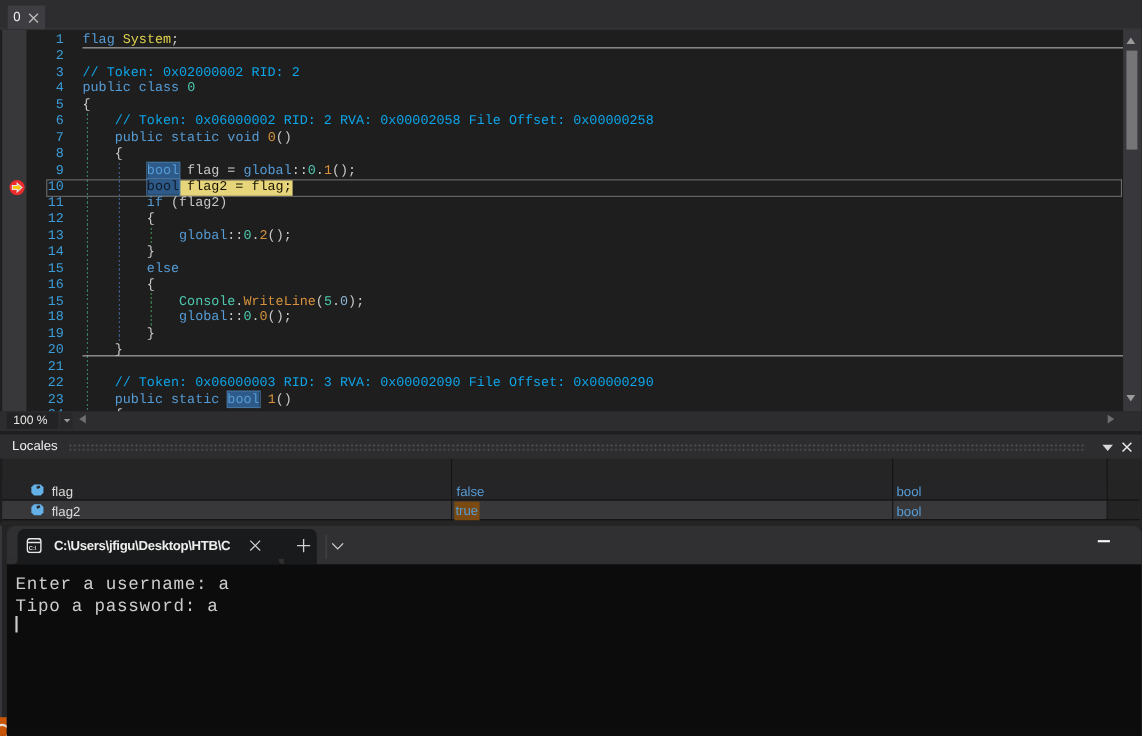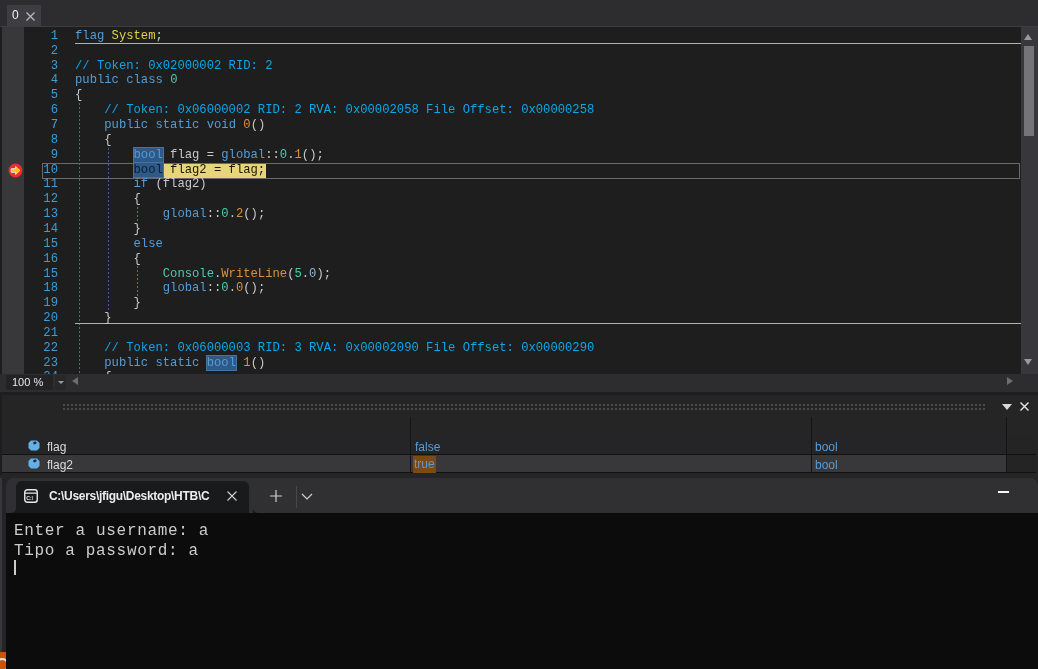--- a/index.html
+++ b/index.html
@@ -36,21 +36,21 @@
   #lochdr{left:2px;top:24px;width:1034px;height:19px;background:#272729;color:#f0f0f0;font-size:12px;
           border-top:1px solid #45454a;border-bottom:1px solid #55535b;}
   .vline{position:absolute;width:1px;background:#141416;}
   #row1{left:2px;top:45px;width:1034px;height:17px;background:#252527;}
   #row2{left:2px;top:63px;width:1034px;height:16.5px;background:#38383b;}
   .rowtxt{position:absolute;font-size:12px;color:#dadada;text-align:right;}
   .val{color:#569cd6;font-size:12px;position:absolute;}
   
   #term{left:6px;top:478px;width:1032px;height:191px;background:#303033;
         border-radius:8px 8px 0 0;overflow:hidden;}
-  #termtab{left:10px;top:3px;width:233px;height:32px;background:#191a1b;border-radius:6px 6px 0 0;
+  #termtab{left:10px;top:3px;width:272px;height:32px;background:#191a1b;border-radius:6px 6px 0 0;
            color:#ededed;}
   #termbody{left:0;top:35px;width:1032px;height:156px;background:#0c0c0c;}
   .tline{position:absolute;left:8px;color:#cccccc;font-family:"Liberation Mono",monospace;
          font-size:16px;letter-spacing:0.66px;white-space:pre;}
   
   #sliv1{left:0;top:478px;width:2px;height:191px;background:#37373b;}
   #sliv2{left:2px;top:478px;width:4px;height:191px;background:#242427;}
   #orange{left:0;top:652px;width:6px;height:17px;background:#c85408;overflow:hidden;}
 </style>
 </head>
@@ -150,20 +150,23 @@
     </div>
     <div class="abs" style="left:55px;top:0.5px;width:11px;height:15px;background:#28282b;"></div>
     <div class="arr" style="left:57.5px;top:7px;border-left:3px solid transparent;border-right:3px solid transparent;border-top:3.5px solid #9a9a9e;"></div>
     <div class="arr" style="left:71.5px;top:3px;border-top:4.5px solid transparent;border-bottom:4.5px solid transparent;border-right:6px solid #6e6e71;"></div>
     <div class="arr" style="left:1007px;top:3px;border-top:4.5px solid transparent;border-bottom:4.5px solid transparent;border-left:6px solid #6e6e71;"></div>
   </div>
 
   <div class="abs" id="loc">
     <div class="abs" style="left:0;top:0;width:1038px;height:2.5px;background:#1e1e20;"></div>
     <div class="abs" style="left:0;top:2.5px;width:2px;height:80px;background:#1d1d1f;"></div>
+    <div class="abs" id="loctitle">
+      <span style="position:absolute;left:11px;top:3.5px;">Locales</span>
+    </div>
     <div class="abs" id="grip"></div>
     <svg class="abs" style="left:1002px;top:12px;" width="10" height="6" viewBox="0 0 10 6">
       <path d="M0 0 L10 0 L5 6 Z" fill="#d8d8d8"></path>
     </svg>
     <svg class="abs" style="left:1019px;top:8.5px;" width="11" height="11" viewBox="0 0 11 11">
       <path d="M1.5 1.5 L9.5 9.5 M9.5 1.5 L1.5 9.5" stroke="#e8e8e8" stroke-width="1.4"></path>
     </svg>
     <div class="abs" id="row1"></div>
     <div class="abs" id="row2"></div>
     <div class="abs" style="left:1007px;top:45px;width:29px;height:35px;background:#242425;"></div>

